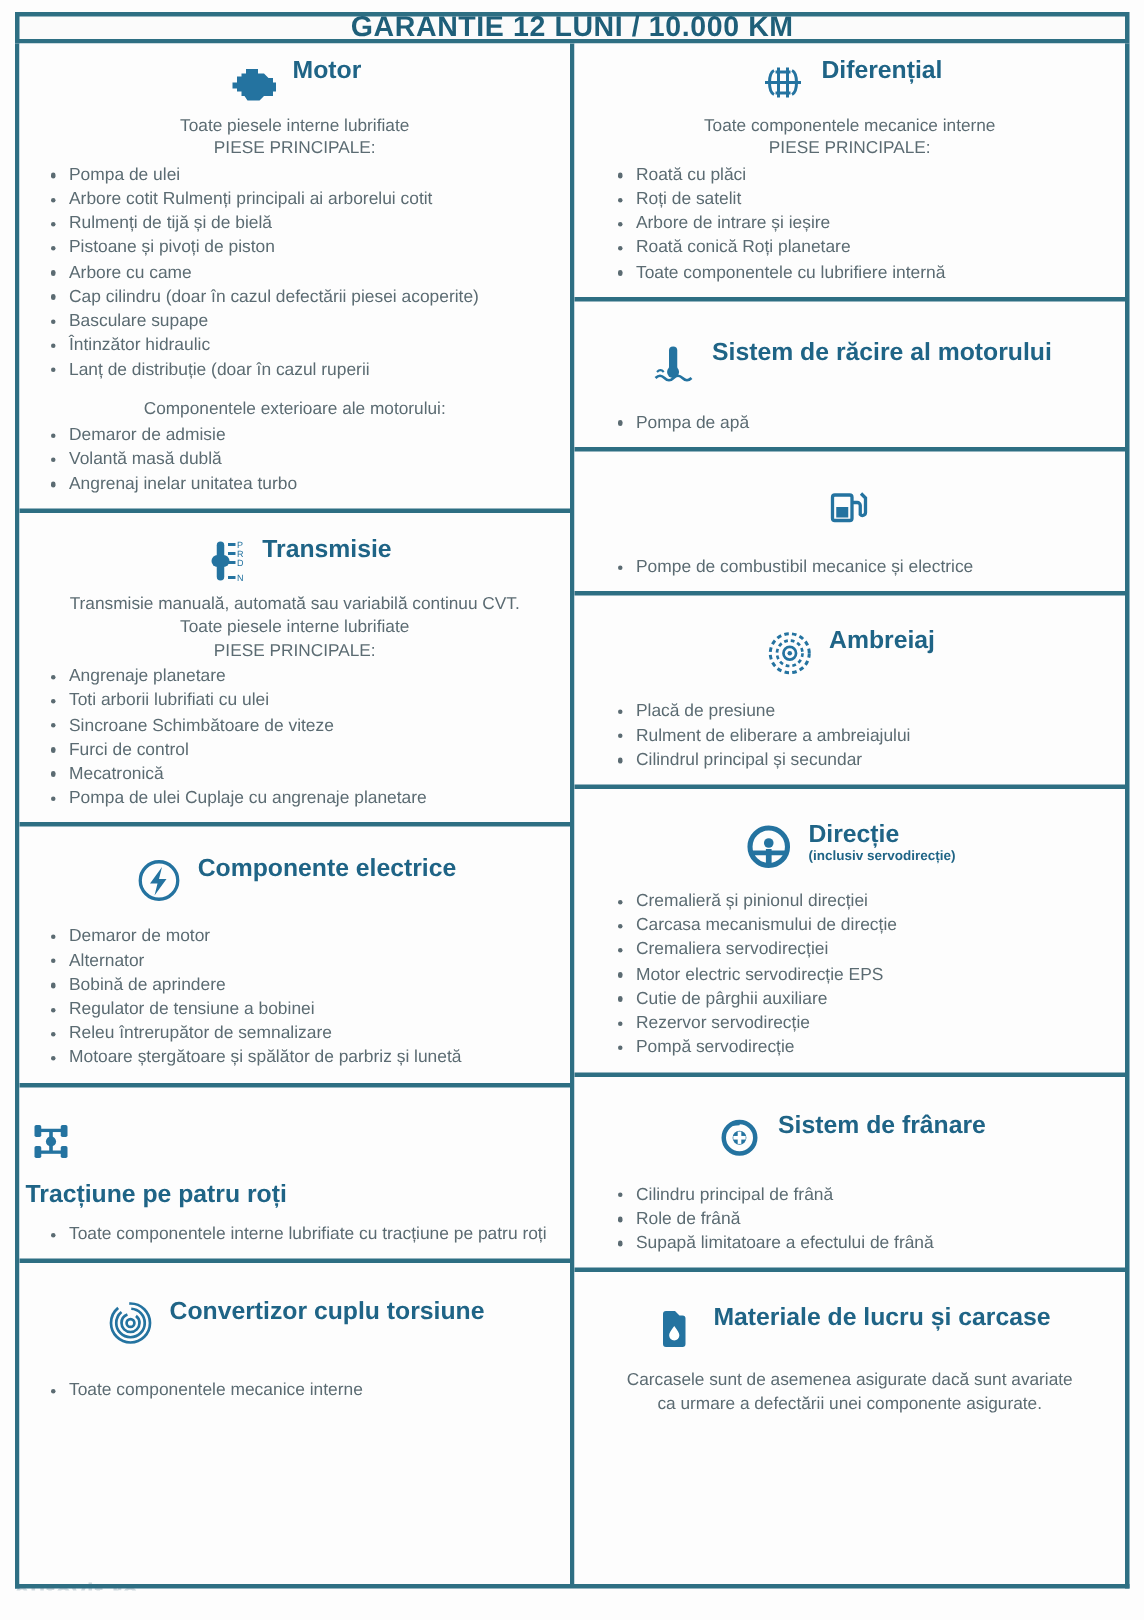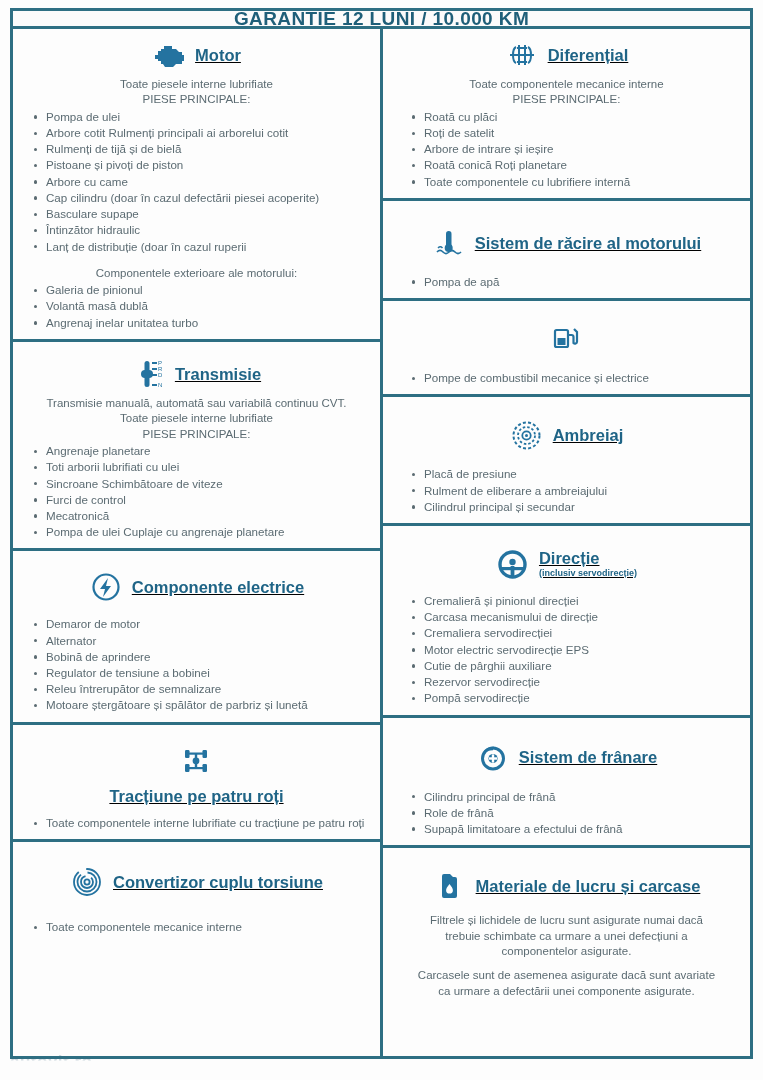--- a/index.html
+++ b/index.html
@@ -56,26 +56,24 @@
   
   .section {
     border-bottom: 3px solid #2e6f83;
     padding: 9px 4px 8px 4px;
     position: relative;
   }
   .section.last { border-bottom: none; }
 
   .sec-head {
     display: flex;
-    align-items: center;
     justify-content: center;
     gap: 9px;
     margin-bottom: 5px;
     min-height: 30px;
-    text-decoration: underline;
   }
   .sec-icon {
     flex: 0 0 auto;
     width: 34px;
     height: 34px;
     display: flex;
     align-items: center;
     justify-content: center;
     color: #2473a0;
   }
@@ -197,21 +195,21 @@
           <li>Pistoane și pivoți de piston</li>
           <li>Arbore cu came</li>
           <li>Cap cilindru (doar în cazul defectării piesei acoperite)</li>
           <li>Basculare supape</li>
           <li>Întinzător hidraulic</li>
           <li>Lanț de distribuție (doar în cazul ruperii</li>
         </ul>
         <div class="spacer-gap"></div>
         <div class="center-lbl">Componentele exterioare ale motorului:</div>
         <ul class="items">
-          <li>Galeria de pinionul</li>
+          <li>Demaror de admisie</li>
           <li>Volantă masă dublă</li>
           <li>Angrenaj inelar unitatea turbo</li>
         </ul>
       </div>
 
       <div class="section" style="flex:0 0 auto;">
         <div class="sec-head" style="margin-top:6px;">
           <span class="sec-icon">
             <svg width="30" height="32" viewBox="0 0 30 32" fill="none" stroke="#2473a0" stroke-width="2">
               <rect x="7" y="12" width="12" height="8" rx="4" fill="#2473a0" stroke="none"></rect>
@@ -447,21 +445,20 @@
           <span class="sec-icon">
             <svg width="28" height="30" viewBox="0 0 28 30" fill="#2473a0">
               <path d="M8 3h6l3 3h2a2 2 0 012 2v17a2 2 0 01-2 2H8a2 2 0 01-2-2V5a2 2 0 012-2z"></path>
               <path d="M13.5 13c2.2 3 3.4 4.6 3.4 6.2a3.4 3.4 0 11-6.8 0c0-1.6 1.2-3.2 3.4-6.2z" fill="#ffffff"></path>
             </svg>
           </span>
           <span class="sec-titles">
             <span class="sec-title">Materiale de lucru și carcase</span>
           </span>
         </div>
-        <div class="sec-note para">Filtrele și lichidele de lucru sunt asigurate numai dacă trebuie schimbate ca urmare a unei defecțiuni a componentelor asigurate.</div>
         <div class="sec-note para">Carcasele sunt de asemenea asigurate dacă sunt avariate ca urmare a defectării unei componente asigurate.</div>
       </div>
 
     </div>
   </div>
 
   <div class="watermark">
     <span class="wm-text">autovit.ro</span>
   </div>
 

